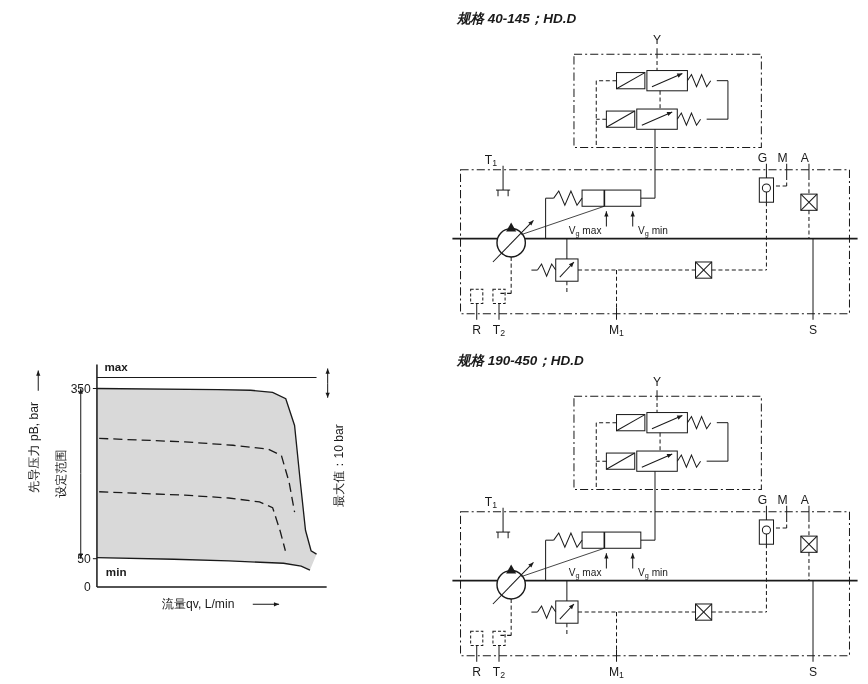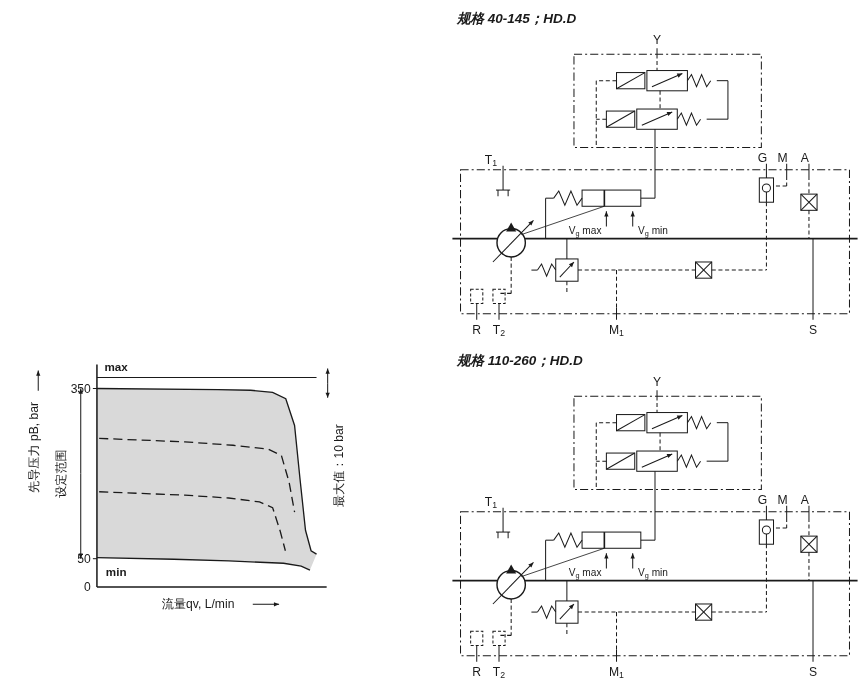--- a/index.html
+++ b/index.html
@@ -113,21 +113,21 @@
       <line x1="24" y1="272" x2="24" y2="288" stroke="#1a1a1a" stroke-width="1"></line>
       <line x1="46" y1="272" x2="46" y2="288" stroke="#1a1a1a" stroke-width="1"></line>
       <line x1="162" y1="276" x2="162" y2="288" stroke="#1a1a1a" stroke-width="1"></line>
       <line x1="356" y1="208" x2="356" y2="288" stroke="#1a1a1a" stroke-width="1"></line>
       <text x="24" y="302" text-anchor="middle" font-size="12" fill="#1a1a1a" font-weight="normal">R</text>
       <text x="46" y="302" text-anchor="middle" font-size="12" fill="#1a1a1a" font-weight="normal">T<tspan dy="2.5" font-size="8.64">2</tspan></text>
       <text x="162" y="302" text-anchor="middle" font-size="12" fill="#1a1a1a" font-weight="normal">M<tspan dy="2.5" font-size="8.64">1</tspan></text>
       <text x="356" y="302" text-anchor="middle" font-size="12" fill="#1a1a1a" font-weight="normal">S</text>
     </svg>
 
-  <div class="dia-title" id="title-1">规格 110-260；HD.D</div>
+  <div class="dia-title" id="title-1">规格 190-450；HD.D</div>
 
   <svg id="schematic-1" viewBox="0 0 400 310">
       <text x="202" y="16" text-anchor="middle" font-size="12" fill="#1a1a1a" font-weight="normal">Y</text>
       <line x1="202" y1="20" x2="202" y2="26" stroke="#1a1a1a" stroke-width="1"></line>
       <line x1="202" y1="26" x2="202" y2="42" stroke="#1a1a1a" stroke-width="1" stroke-dasharray="4 2.6"></line>
       <rect x="120" y="26" width="185" height="92" fill="none" stroke="#1a1a1a" stroke-width="1" stroke-dasharray="8 3 2 3"></rect>
       <rect x="192" y="42" width="40" height="20" fill="none" stroke="#1a1a1a" stroke-width="1"></rect>
       <line x1="197" y1="58" x2="227" y2="45" stroke="#1a1a1a" stroke-width="1"></line>
       <path d="M227,45 L223.2,49.0 L221.5,45.0 Z" fill="#1a1a1a" stroke="none"></path>
       <rect x="162" y="44" width="28" height="16" fill="none" stroke="#1a1a1a" stroke-width="1"></rect>

